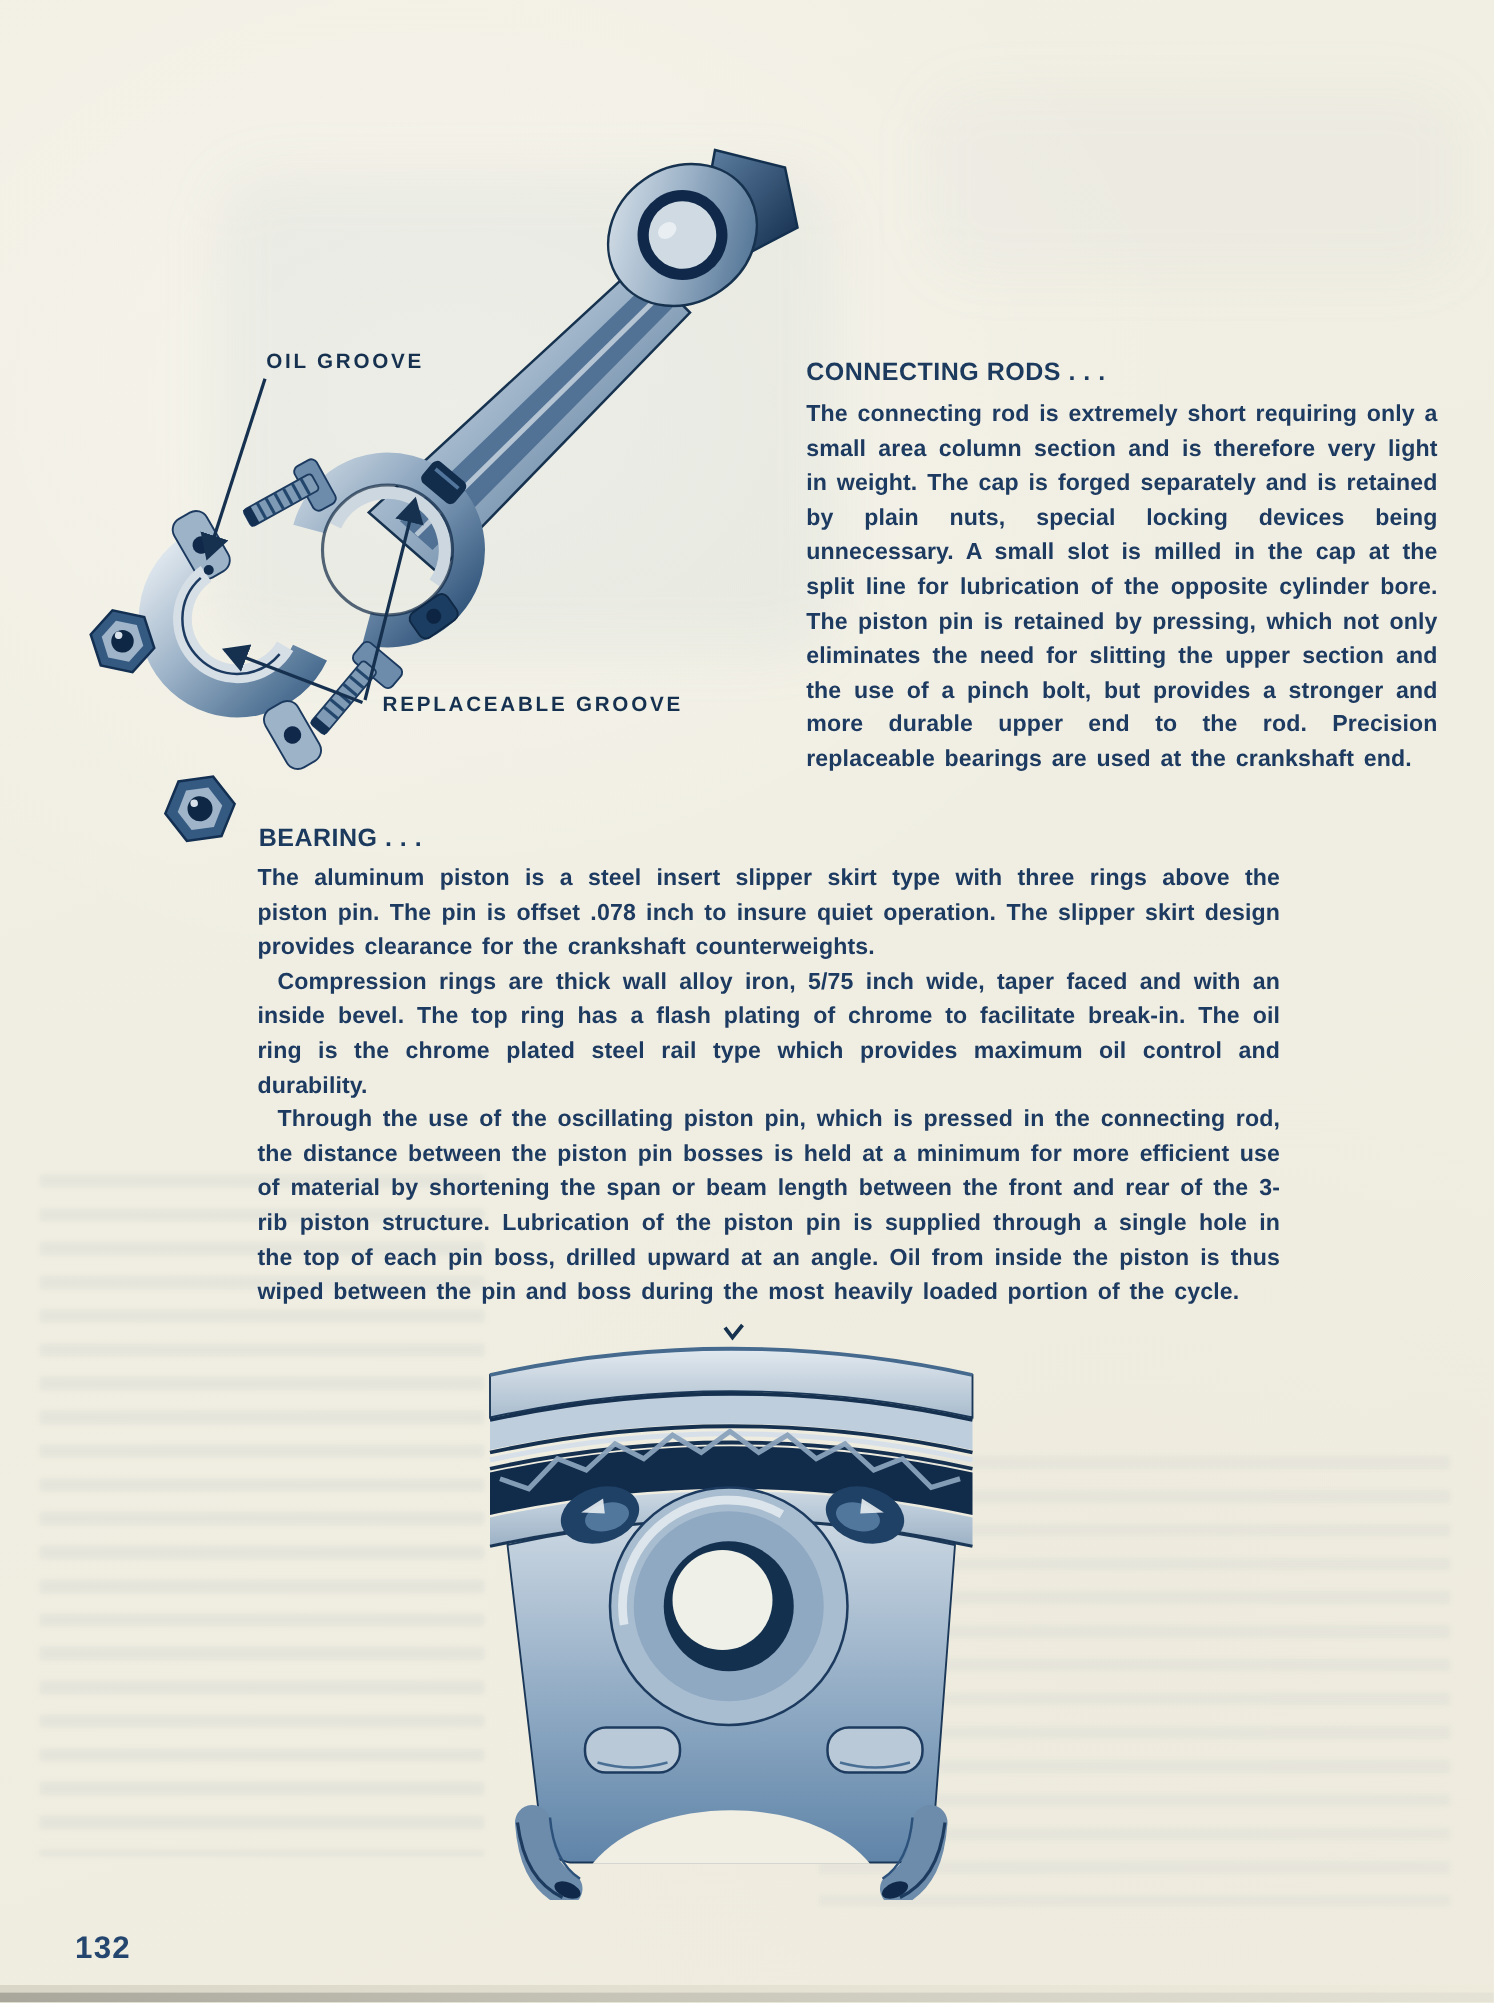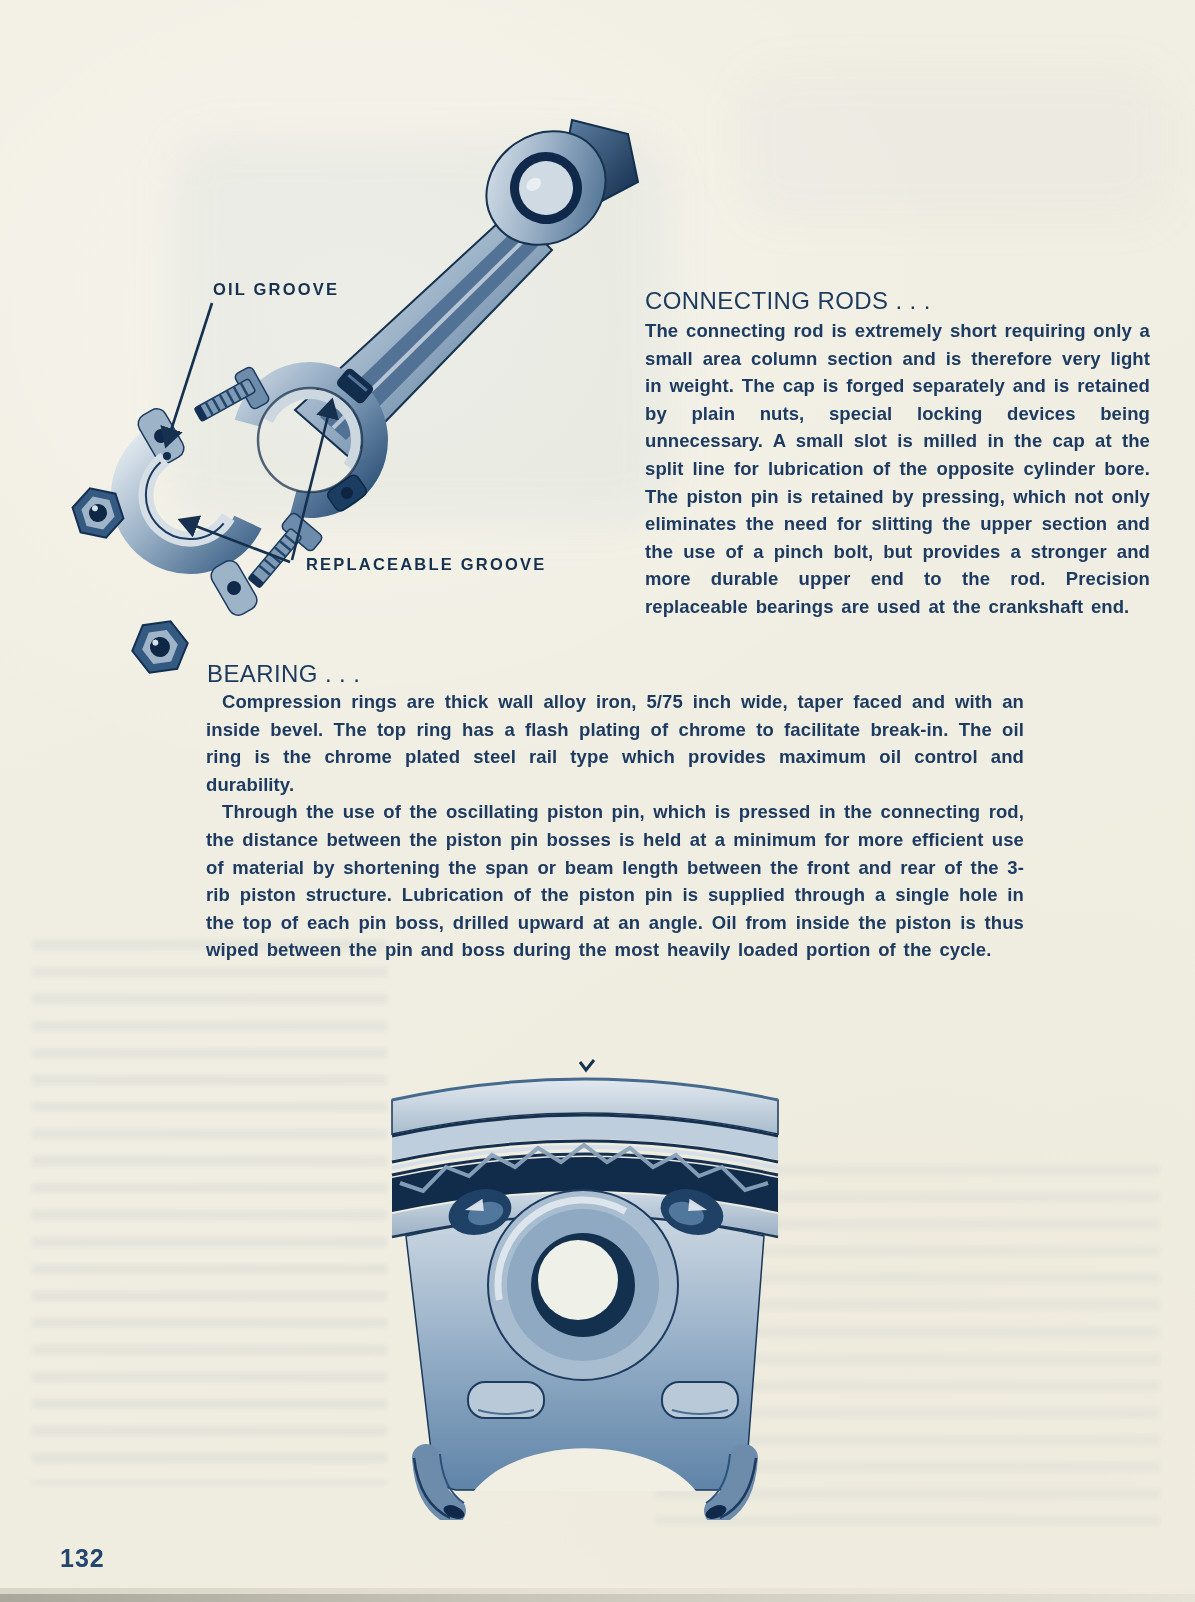--- a/index.html
+++ b/index.html
@@ -24,21 +24,21 @@
   }
   .ghost-lines{
     background:repeating-linear-gradient(180deg,
       rgba(116,140,164,.085) 0px, rgba(116,140,164,.085) 10px,
       rgba(116,140,164,0) 10px, rgba(116,140,164,0) 27px);
     filter:blur(2px);
   }
   
   .sec-heading{
     position:absolute;
-    font-size:24px;font-weight:400;letter-spacing:.4px;
+    font-size:20px;font-weight:700;letter-spacing:.4px;
     color:#1b3a5e;white-space:nowrap;
   }
   .body-copy{
     position:absolute;
     font-size:18.5px;font-weight:700;line-height:27.6px;
     letter-spacing:.1px;word-spacing:2.5px;
     text-align:justify;color:#1d3a60;
   }
   .body-copy p{margin:0;}
   .body-copy p.indented{text-indent:16px;}
@@ -193,20 +193,21 @@
   <div class="fig-label" style="left:189px;top:280px;margin-left:24px;">OIL GROOVE</div>
   <div class="fig-label" style="left:306px;top:555px;">REPLACEABLE GROOVE</div>
 
   <div class="sec-heading" style="left:645px;top:287px;">CONNECTING RODS .  .  .</div>
   <div class="body-copy" style="left:645px;top:317px;width:505px;">
     <p>The connecting rod is extremely short requiring only a small area column section and is therefore very light in weight. The cap is forged separately and is retained by plain nuts, special locking devices being unnecessary. A small slot is milled in the cap at the split line for lubrication of the opposite cylinder bore. The piston pin is retained by pressing, which not only eliminates the need for slitting the upper section and the use of a pinch bolt, but provides a stronger and more durable upper end to the rod. Precision replaceable bearings are used at the crankshaft end.</p>
   </div>
 
   <div class="sec-heading" style="left:207px;top:660px;">BEARING .  .  .</div>
   <div class="body-copy" style="left:206px;top:688px;width:818px;">
+    <p>The aluminum piston is a steel insert slipper skirt type with three rings above the piston pin. The pin is offset .078 inch to insure quiet operation. The slipper skirt design provides clearance for the crankshaft counterweights.</p>
     <p class="indented">Compression rings are thick wall alloy iron, 5/75 inch wide, taper faced and with an inside bevel. The top ring has a flash plating of chrome to facilitate break-in. The oil ring is the chrome plated steel rail type which provides maximum oil control and durability.</p>
     <p class="indented">Through the use of the oscillating piston pin, which is pressed in the connecting rod, the distance between the piston pin bosses is held at a minimum for more efficient use of material by shortening the span or beam length between the front and rear of the 3-rib piston structure. Lubrication of the piston pin is supplied through a single hole in the top of each pin boss, drilled upward at an angle. Oil from inside the piston is thus wiped between the pin and boss during the most heavily loaded portion of the cycle.</p>
   </div>
 
   <svg class="figure" style="left:350px;top:1040px;" width="470" height="480" viewBox="0 0 470 480">
     <defs>
       <linearGradient id="gCrown" x1="0" y1="0" x2="0" y2="1">
         <stop offset="0" stop-color="#e2e9ef"></stop>
           <stop offset="1" stop-color="#a9bccd"></stop>
       </linearGradient>

